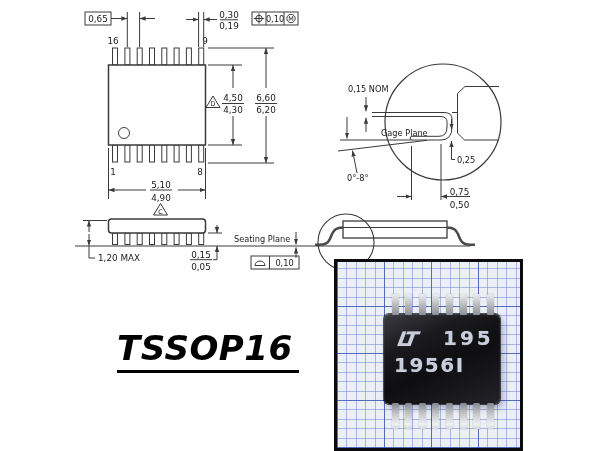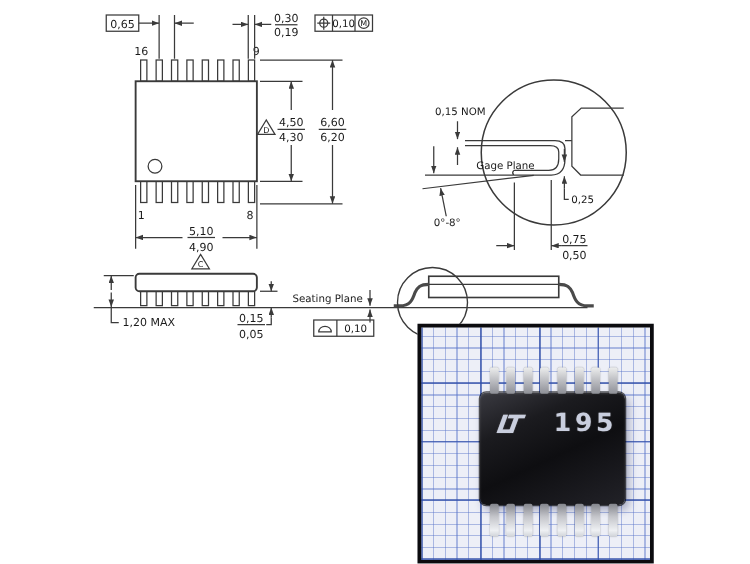--- a/index.html
+++ b/index.html
@@ -226,25 +226,27 @@
     <line class="ln" x1="411.5" y1="146" x2="411.5" y2="200"></line>
     <line class="ln" x1="441" y1="144" x2="441" y2="200"></line>
     <line class="ln" x1="397" y1="196.5" x2="411.5" y2="196.5" marker-end="url(#ah)"></line>
     <line class="ln" x1="449.5" y1="196.5" x2="441" y2="196.5" marker-end="url(#ah)"></line>
     <text class="t9" x="459.5" y="194.5" text-anchor="middle">0,75</text>
     <line class="ln" x1="449.5" y1="196.5" x2="470" y2="196.5"></line>
     <text class="t9" x="459.5" y="207.5" text-anchor="middle">0,50</text>
   </g>
 </svg>
 
+<div class="pkg-title">TSSOP16</div>
 
 <div class="photo">
   <div class="chip">
     <span class="mark logo">LT</span>
     <span class="mark m1">195</span>
+    <span class="mark m2">1956I</span>
   </div>
   <div class="pin pt" style="left:54.5px"></div>
   <div class="pin pt" style="left:68.1px"></div>
   <div class="pin pt" style="left:81.7px"></div>
   <div class="pin pt" style="left:95.3px"></div>
   <div class="pin pt" style="left:108.9px"></div>
   <div class="pin pt" style="left:122.5px"></div>
   <div class="pin pt" style="left:136.1px"></div>
   <div class="pin pt" style="left:149.7px"></div>
   <div class="pin pb" style="left:54.5px"></div>

